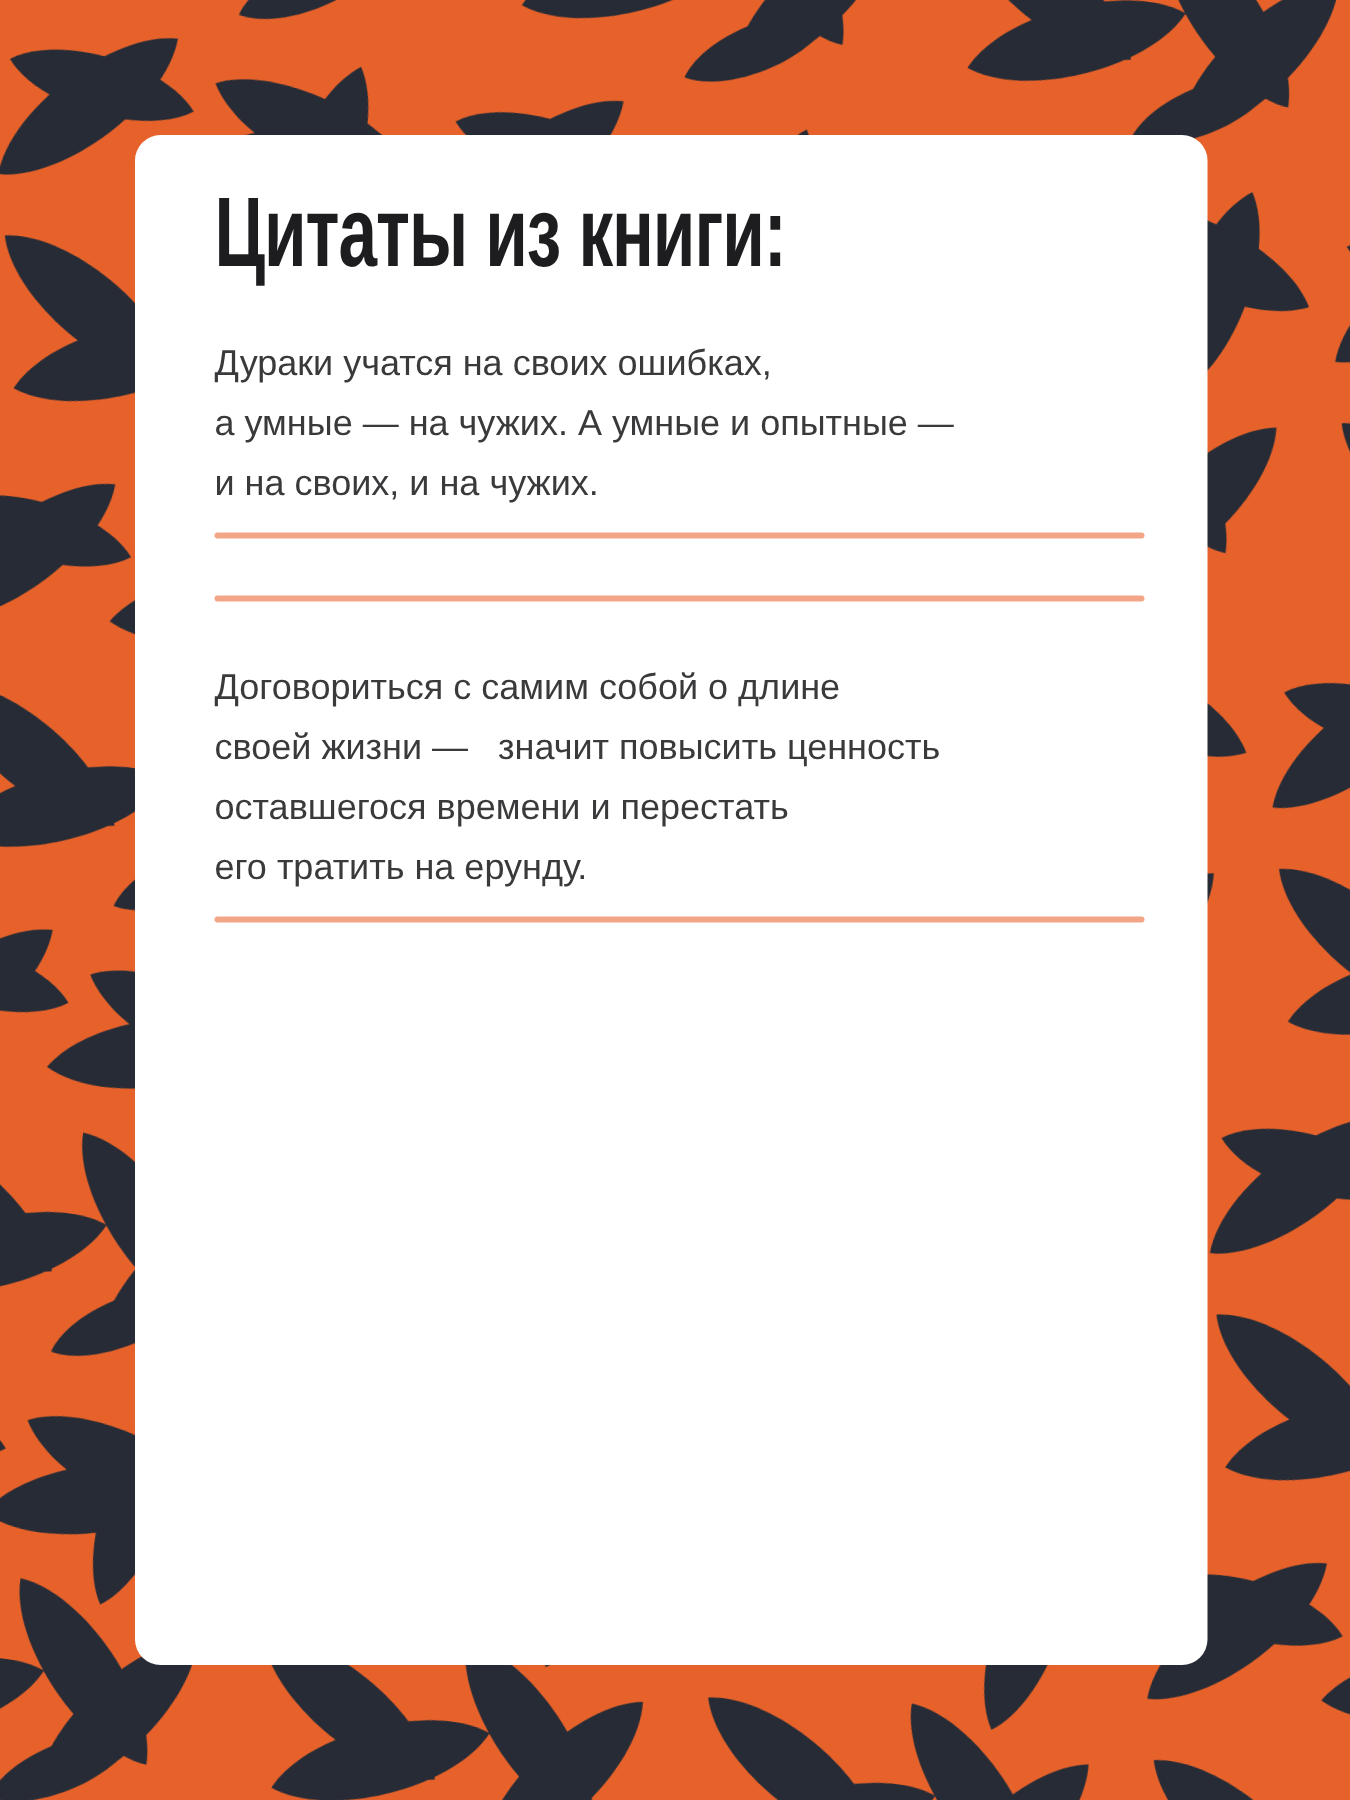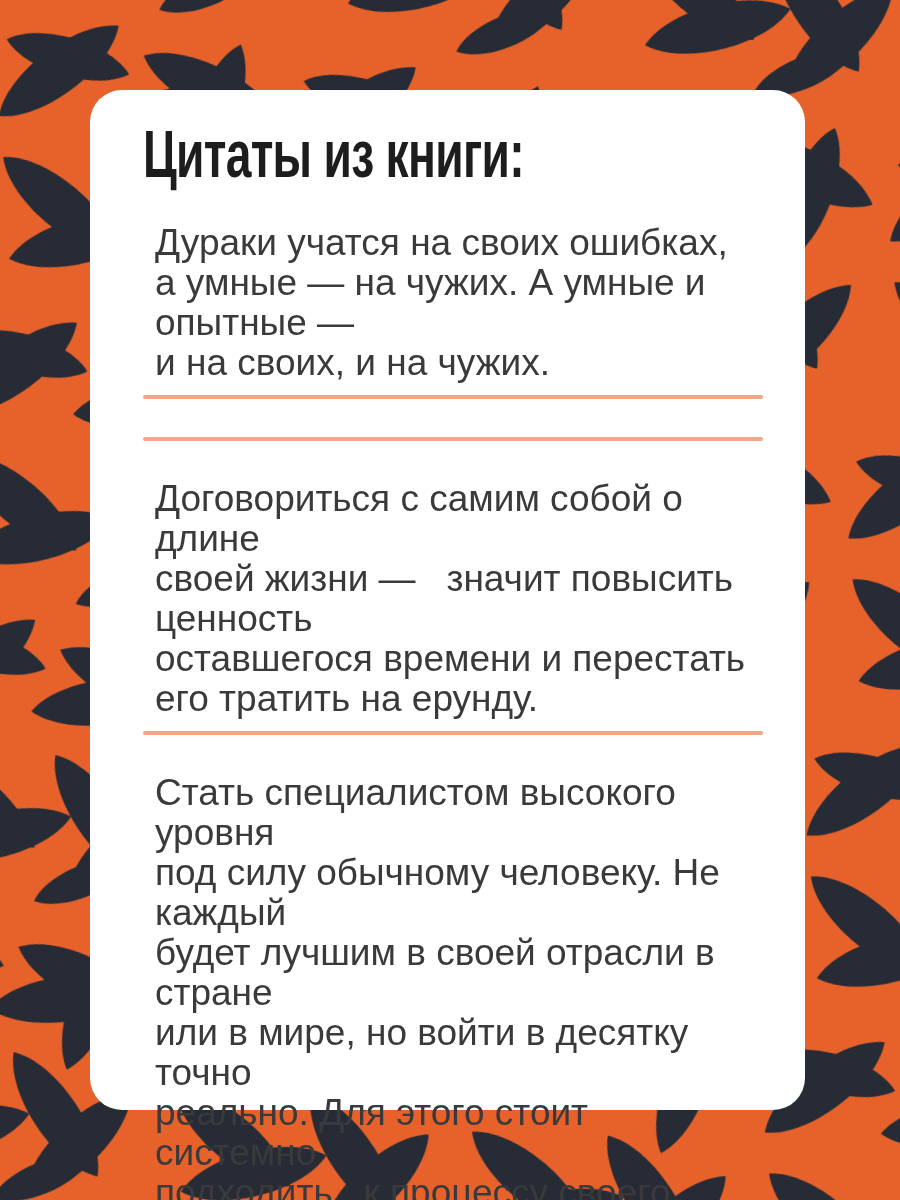--- a/index.html
+++ b/index.html
@@ -19,37 +19,37 @@
   .tile-bg { fill: var(--background-orange, #E6622A); }
   .leafset { fill: var(--leaf-dark, #262B36); }
   .card {
     position: absolute;
     left: 90px;
     top: 90px;
     width: 715px;
     height: 1020px;
     box-sizing: border-box;
     background: var(--card-bg, #FFFFFF);
-    border-radius: 32px;
+    border-radius: 17px;
     padding: 30px 42px 12px 53px;
   }
   .card-title {
     margin: 0 0 34px 0;
     font-size: 66px;
     line-height: 1.05;
     font-weight: bold;
     letter-spacing: -1px;
     color: var(--title-text, #1D1D1F);
     transform: scaleX(0.70);
     transform-origin: left center;
     white-space: nowrap;
   }
   .quote {
-    margin: 12px;
-    font-size: 37px;
+    margin: 0;
+    font-size: 24px;
     line-height: 40px;
     color: var(--body-text, #3A3A3C);
     white-space: pre-wrap;
   }
   .divider {
     border: none;
     display: block;
     width: 100%;
     height: 4px;
     background: var(--divider, #F3A687);
@@ -91,19 +91,13 @@
   <hr class="divider">
 
   <hr class="divider">
 
   <p class="quote">Договориться с самим собой о длине
 своей жизни —   значит повысить ценность
 оставшегося времени и перестать
 его тратить на ерунду.</p>
   <hr class="divider">
 
-  <p class="quote">Стать специалистом высокого уровня
-под силу обычному человеку. Не каждый
-будет лучшим в своей отрасли в стране
-или в мире, но войти в десятку точно
-реально. Для этого стоит системно
-подходить   к процессу своего обучения.</p>
 </div>
 
 </body></html>

